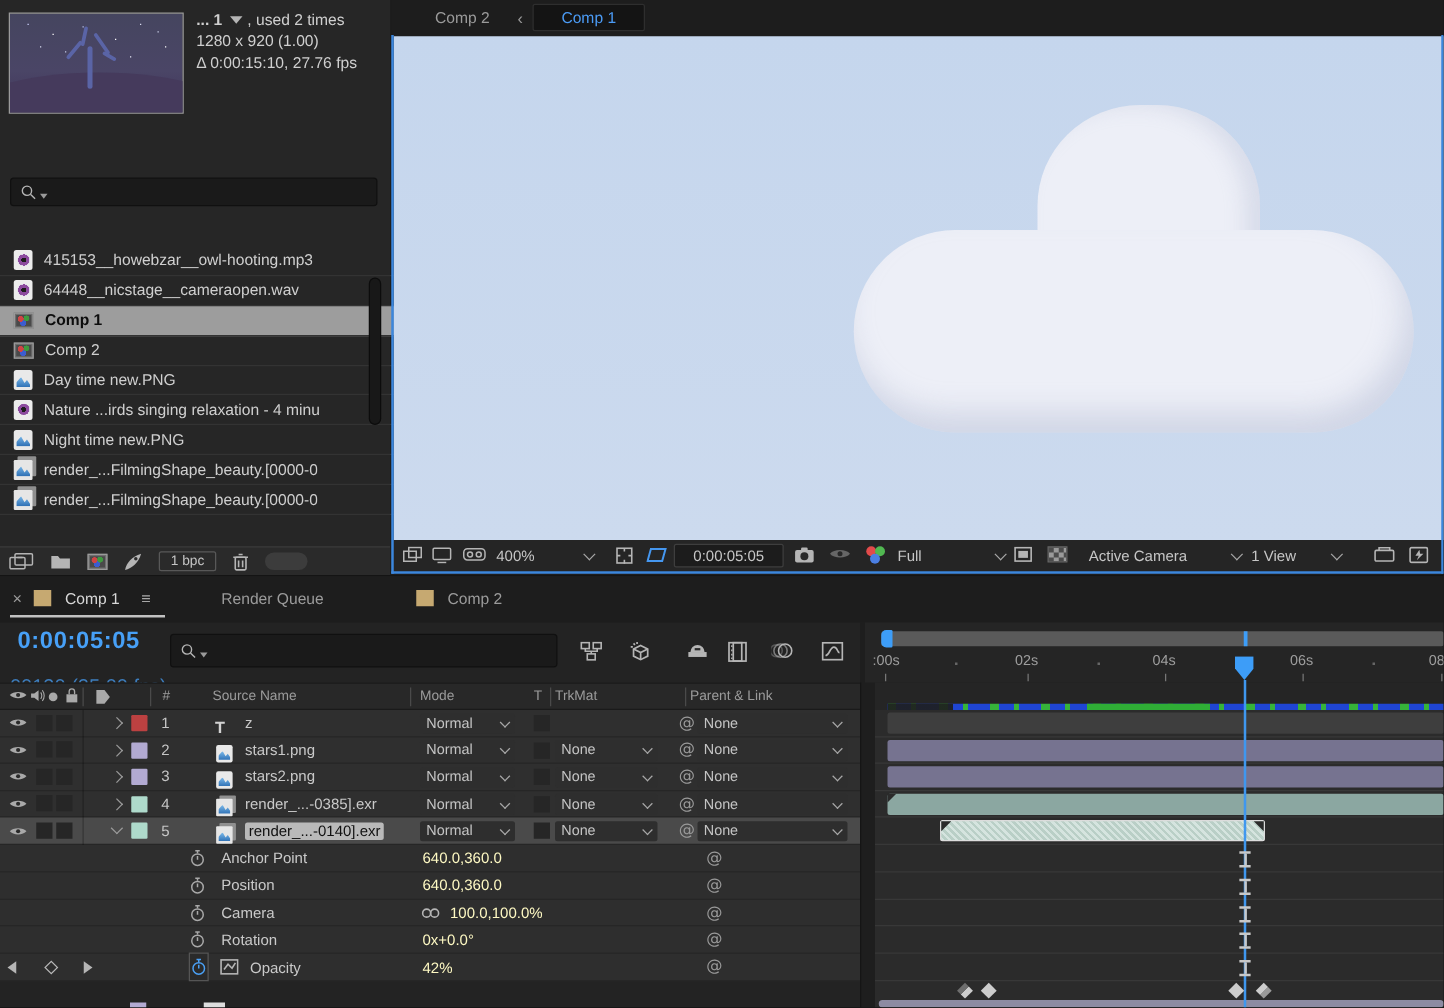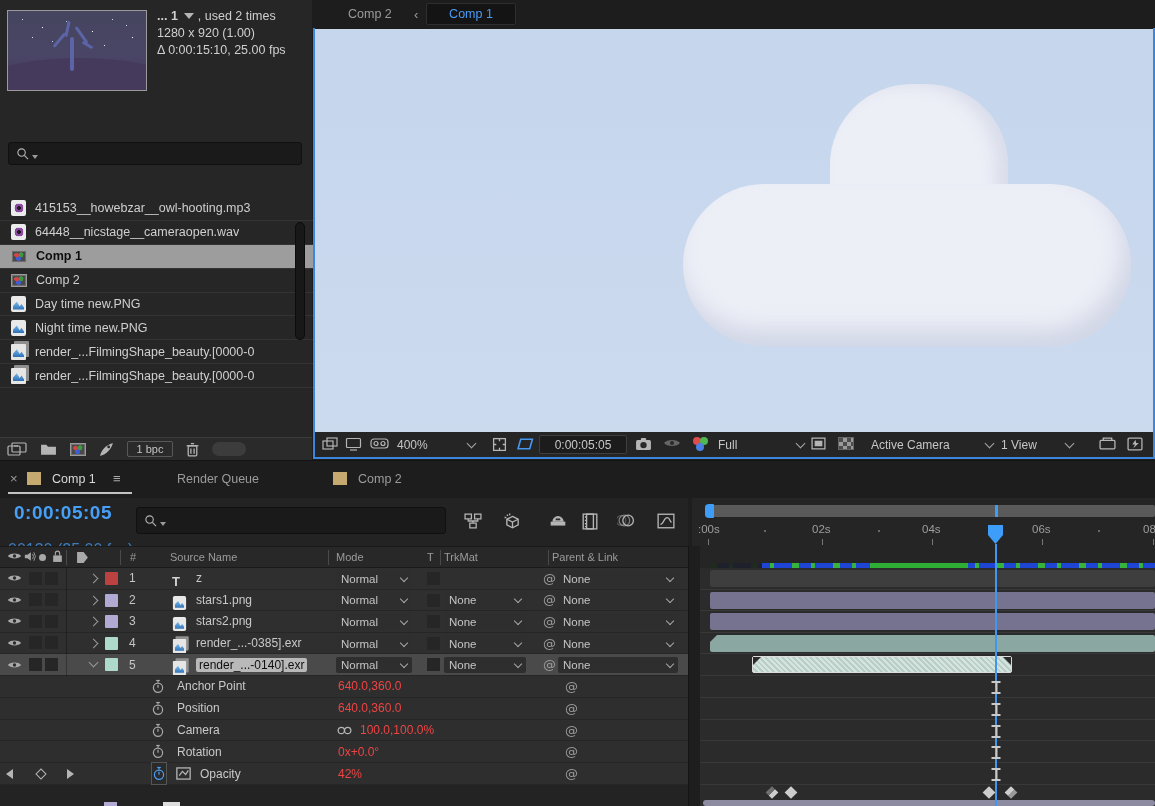--- a/index.html
+++ b/index.html
@@ -125,21 +125,21 @@
   .prow2>span,.grouprow>span{position:absolute;top:0;height:100%;display:flex;align-items:center}
   .twirl{left:100px;top:8px !important;width:7px;height:7px !important;border-top:1.6px solid #9a9a9a;border-right:1.6px solid #9a9a9a;transform:rotate(135deg)}
   .gname{left:133px;color:#cccccc}
   .resetl{left:338px;color:#4fa3f7}
   .sw{left:152px;color:#a9a9a9}
   .sw.kf{color:#4aa0f5;outline:1px solid #555;background:#2a2a2a;padding:0 1px}
   .gicon{left:176px}
   .pname{left:177px;color:#c9c9c9}
   .prow2.kf .pname{left:200px}
   .linkico{left:336px}
-  .pval{left:338px;color:#ef4444}
+  .pval{left:338px;color:#fef9c3}
   .prow2.lk .pval{left:360px}
   .ppw{left:565px}
   .kfnav{left:4px;top:0;width:80px}
   .knav-l,.knav-r{width:0;height:0;border-top:5px solid transparent;border-bottom:5px solid transparent}
   .knav-l{border-right:7px solid #b5b5b5;margin-left:2px}
   .knav-r{border-left:7px solid #b5b5b5;margin-left:22px}
   .knav-d{width:8px;height:8px;border:1.4px solid #b5b5b5;transform:rotate(45deg);margin-left:24px}
 
   
   .gutter{position:absolute;left:688px;top:37px;width:12px;height:309px;background:#1e1e1e}
@@ -189,21 +189,21 @@
       <div class="hill"></div>
       <div class="trunk"></div>
       <i class="branch b1 abs"></i>
         <i class="branch b2 abs"></i>
         <i class="branch b3 abs"></i>
         <i class="branch b4 abs"></i>
     </div>
     <div class="pv-info">
       <div><span class="pv-title">... 1</span><span class="pv-caret"></span><span>, used 2 times</span></div>
       <div>1280 x 920 (1.00)</div>
-      <div>Δ 0:00:15:10, 25.00 fps</div>
+      <div>Δ 0:00:15:10, 27.76 fps</div>
     </div>
     <div class="searchbox psearch">
       <svg class="ic" width="13" height="13" viewBox="0 0 14 14">
           <circle cx="6" cy="6" r="4"></circle>
           <line x1="9" y1="9" x2="13" y2="13"></line>
         </svg>
       <span class="srch-caret"></span>
     </div>
     <div class="plist">
 
@@ -240,20 +240,25 @@
           <span class="plabel">Comp 2</span>
 
         </div>
 
         <div class="prow">
           <span class="pi image"></span>
           <span class="plabel">Day time new.PNG</span>
 
         </div>
 
+        <div class="prow">
+          <span class="pi audio"></span>
+          <span class="plabel">Nature ...irds singing relaxation - 4 minu</span>
+
+        </div>
 
         <div class="prow">
           <span class="pi image"></span>
           <span class="plabel">Night time new.PNG</span>
 
         </div>
 
         <div class="prow">
           <span class="pi sequence"></span>
           <span class="plabel">render_...FilmingShape_beauty.[0000-0</span>

